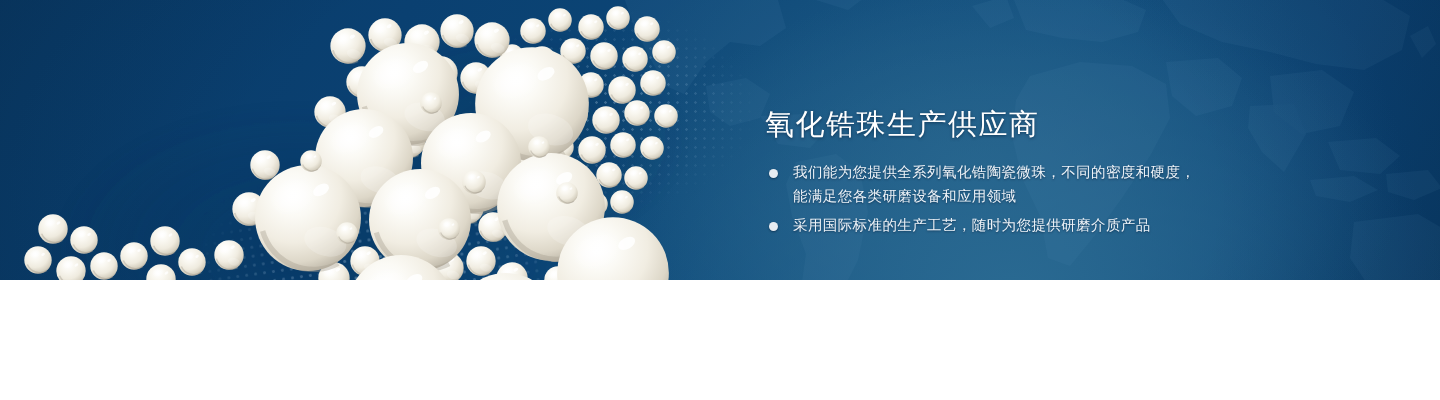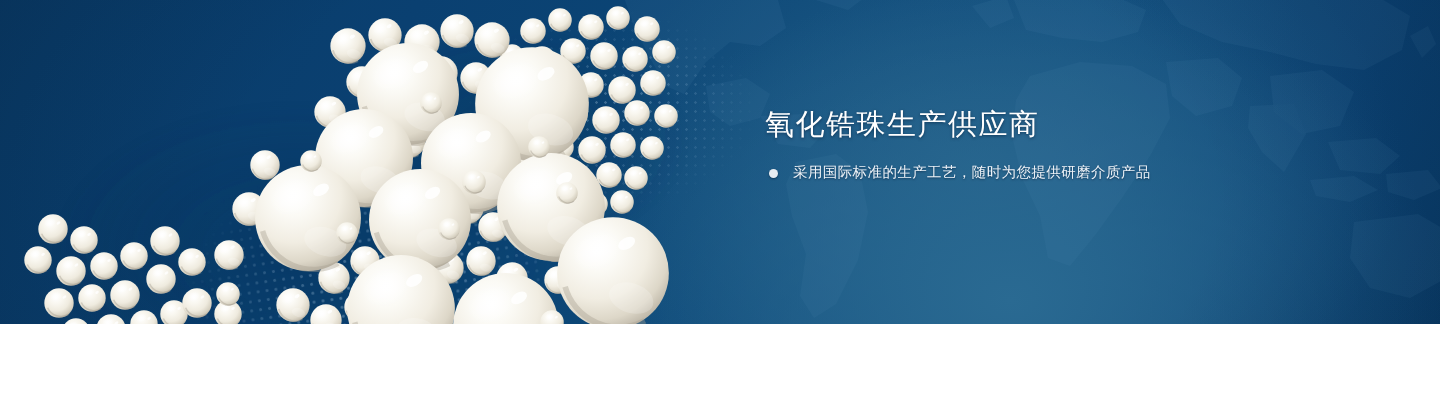--- a/index.html
+++ b/index.html
@@ -1,20 +1,20 @@
 <!DOCTYPE html>
 <html><head>
 <meta charset="utf-8">
 <style>
   html,body{margin:0;padding:0;background:#fff;}
   body{font-family:"Liberation Sans","DejaVu Sans",sans-serif;}
 
   .banner{
     position:relative;
-    width:1440px;height:324px;
+    width:1440px;height:280px;
     overflow:hidden;
     background:#1d4ed8;
   }
 
   
   .bg-base{
     position:absolute;inset:0;
     background:
       radial-gradient(ellipse 700px 520px at 1010px 300px, #2a6a92 0%, rgba(42,106,146,0) 62%),
       radial-gradient(ellipse 640px 460px at 980px 170px, #235f88 0%, rgba(35,95,136,0) 66%),
@@ -339,20 +339,25 @@
       </g>
     </svg>
   </div>
 
   <div class="copy">
 
     <h1 class="headline">氧化锆珠生产供应商</h1>
 
     <ul class="bullets">
 
+      <li class="bullet">
+        <span class="dot"></span>
+        <span class="btext">我们能为您提供全系列氧化锆陶瓷微珠，不同的密度和硬度，</span>
+        <span class="btext l2">能满足您各类研磨设备和应用领域</span>
+      </li>
 
 
       <li class="bullet">
         <span class="dot"></span>
         <span class="btext">采用国际标准的生产工艺，随时为您提供研磨介质产品</span>
       </li>
 
     </ul>
   </div>
 

